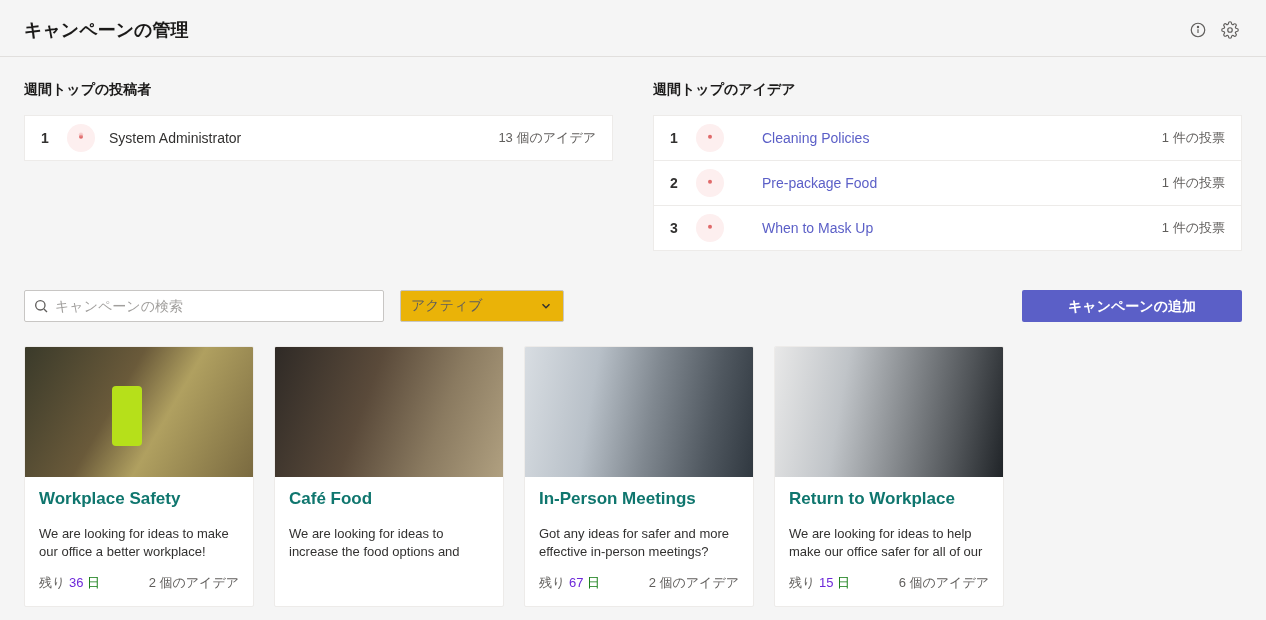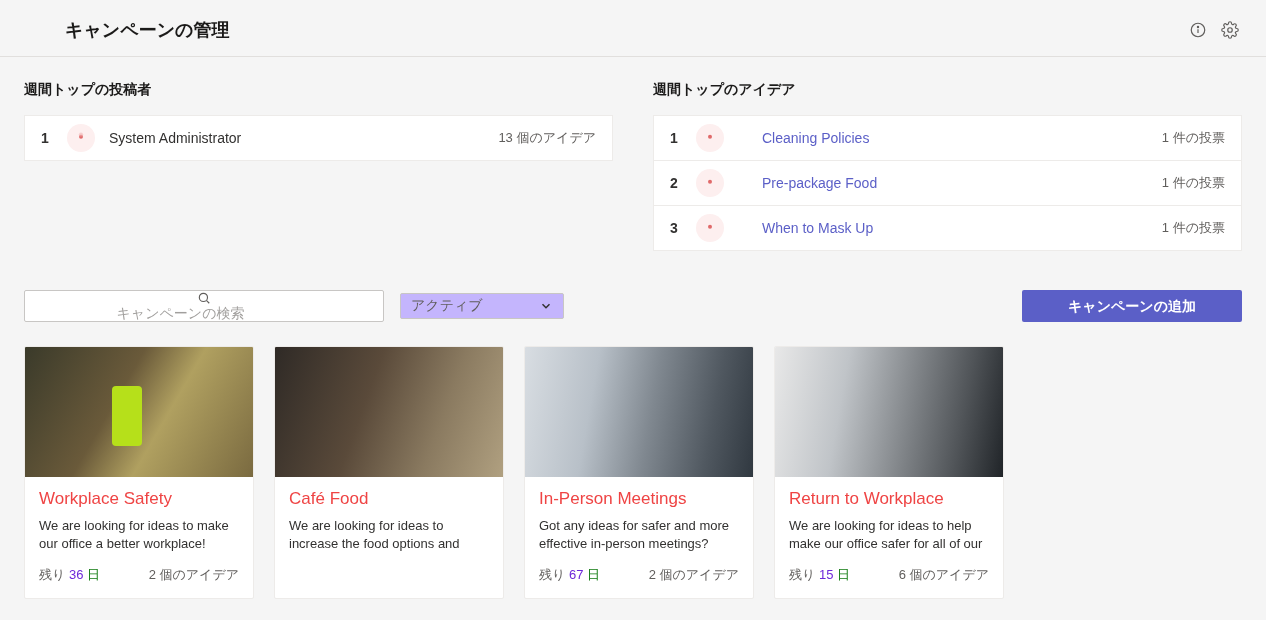--- a/index.html
+++ b/index.html
@@ -13,21 +13,20 @@
   .header {
     display: flex;
     align-items: center;
     padding: 18px 24px 14px 24px;
     border-bottom: 1px solid #e1dfdd;
   }
   .header h1 {
     font-size: 18px;
     font-weight: 700;
     flex: 1;
-    margin-left: 41px;
   }
   .header .icon-btn {
     width: 24px; height: 24px;
     display: flex; align-items: center; justify-content: center;
     margin-left: 8px;
     color: #605e5c;
     cursor: pointer;
   }
   .content { padding: 24px; }
   .top-row {
@@ -80,40 +79,39 @@
   }
   .search-box {
     display: flex;
     align-items: center;
     background: #fff;
     border: 1px solid #c8c6c4;
     border-radius: 2px;
     height: 32px;
     width: 360px;
     padding: 0 8px;
-    flex-direction: column;
   }
   .search-box input {
     border: none;
     outline: none;
     flex: 1;
     font-size: 14px;
     padding-left: 6px;
     background: transparent;
     color: #323130;
   }
   .search-box input::placeholder { color: #a19f9d; }
   .dropdown {
     display: flex;
     align-items: center;
     justify-content: space-between;
-    background: #c4b5fd;
+    background: #eab308;
     border: 1px solid #c8c6c4;
     border-radius: 2px;
-    height: 26px;
+    height: 32px;
     width: 164px;
     padding: 0 10px;
     cursor: pointer;
     color: #605e5c;
   }
   .spacer { flex: 1; }
   .primary-btn {
     background: #5b5fc7;
     color: #fff;
     border: none;
@@ -139,23 +137,23 @@
     cursor: pointer;
   }
   .card-img {
     height: 130px;
     background-size: cover;
     background-position: center;
   }
   .card-body { padding: 12px 14px 14px 14px; }
   .card-title {
     font-size: 17px;
-    font-weight: 400;
-    margin-bottom: 8px;
-    color: #ef4444;
+    font-weight: 700;
+    margin-bottom: 16px;
+    color: #0f766e;
   }
   .card-desc {
     font-size: 13px;
     color: #323130;
     line-height: 1.35;
     height: 35px;
     overflow: hidden;
     margin-bottom: 14px;
   }
   .card-footer {

